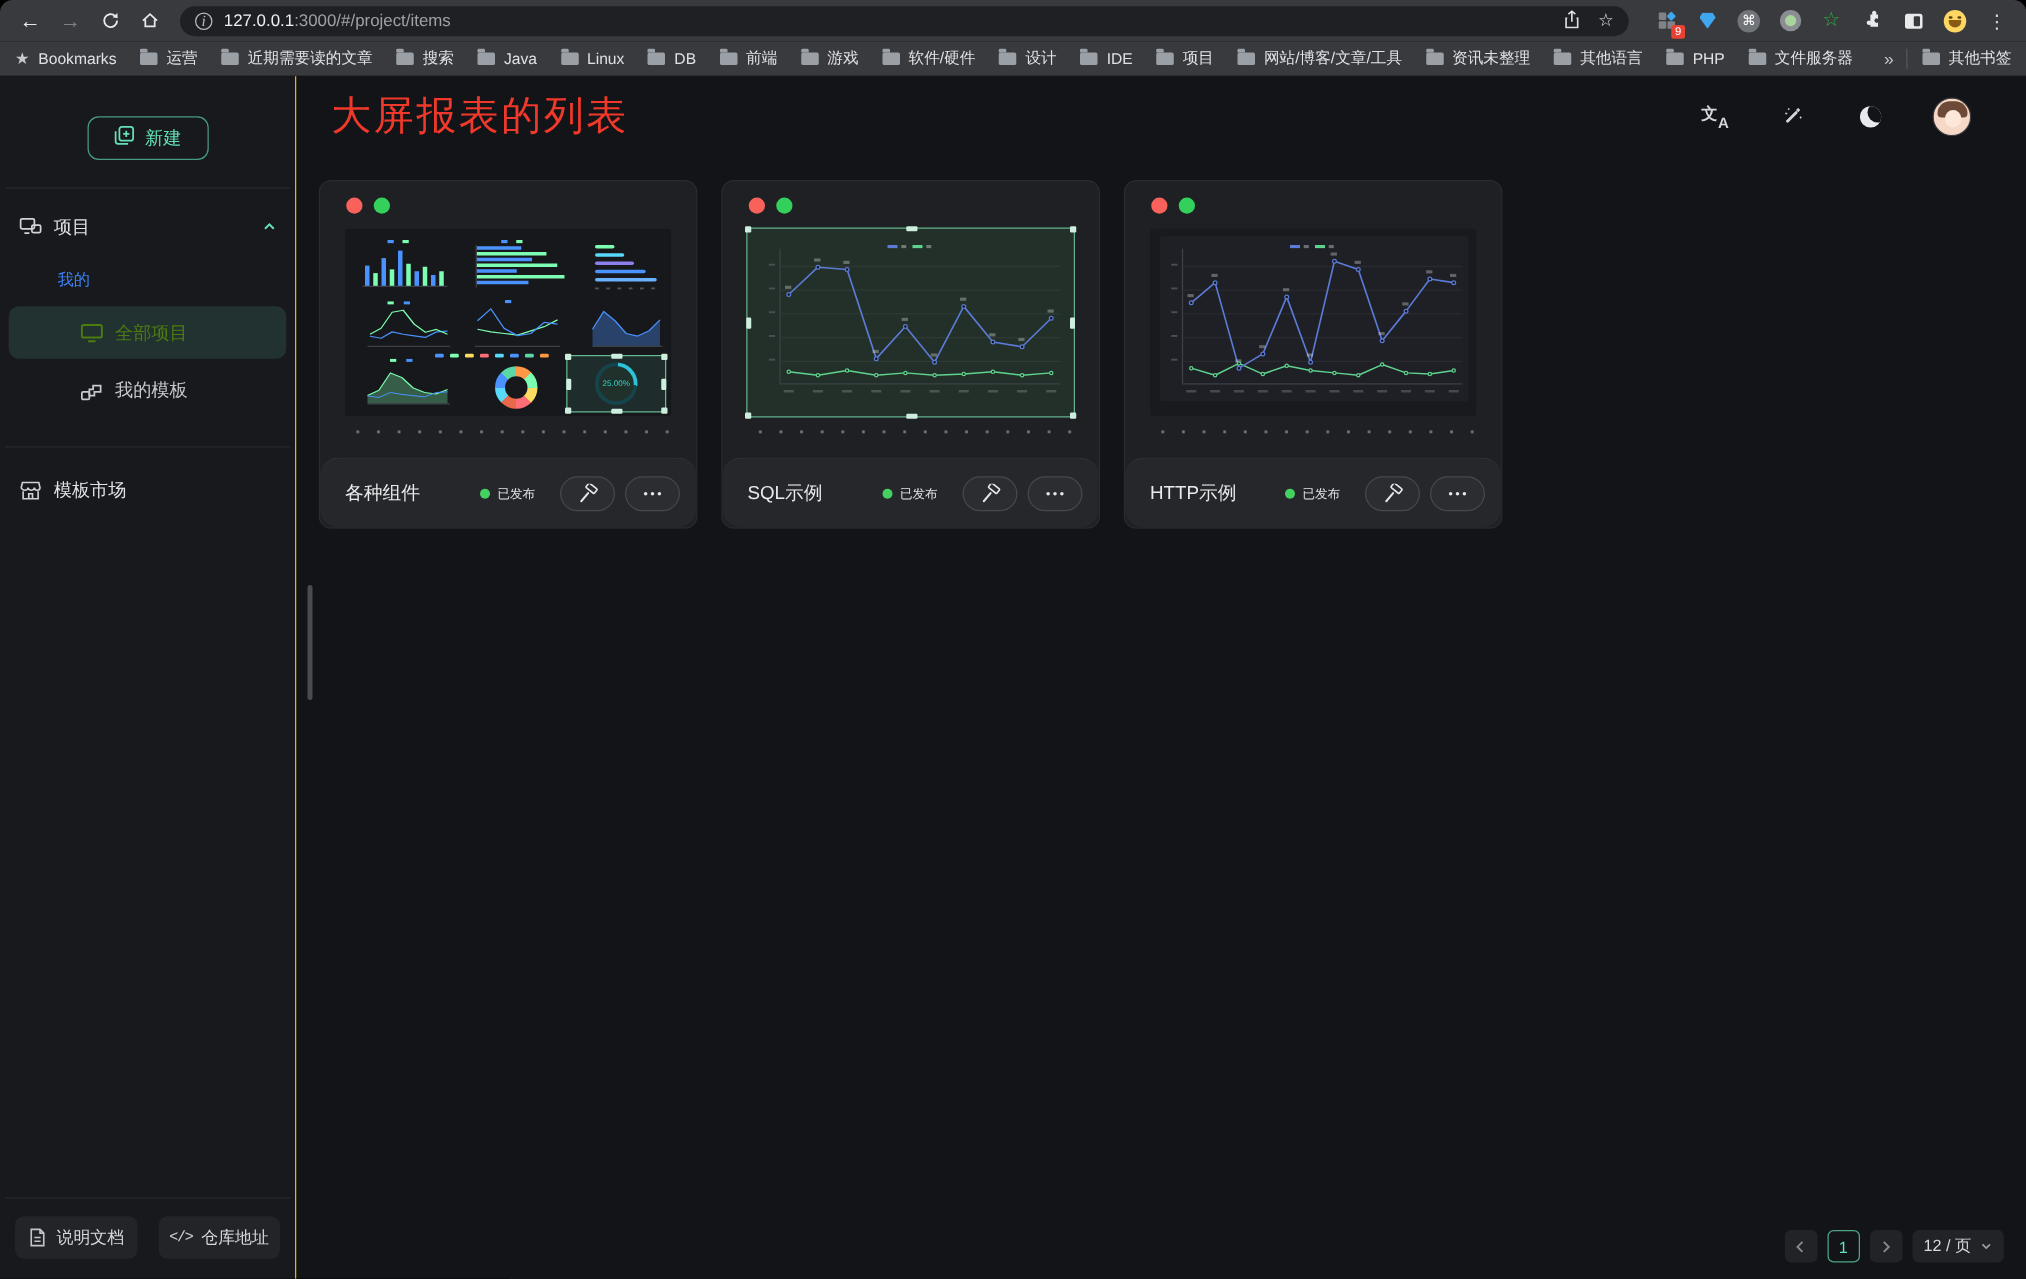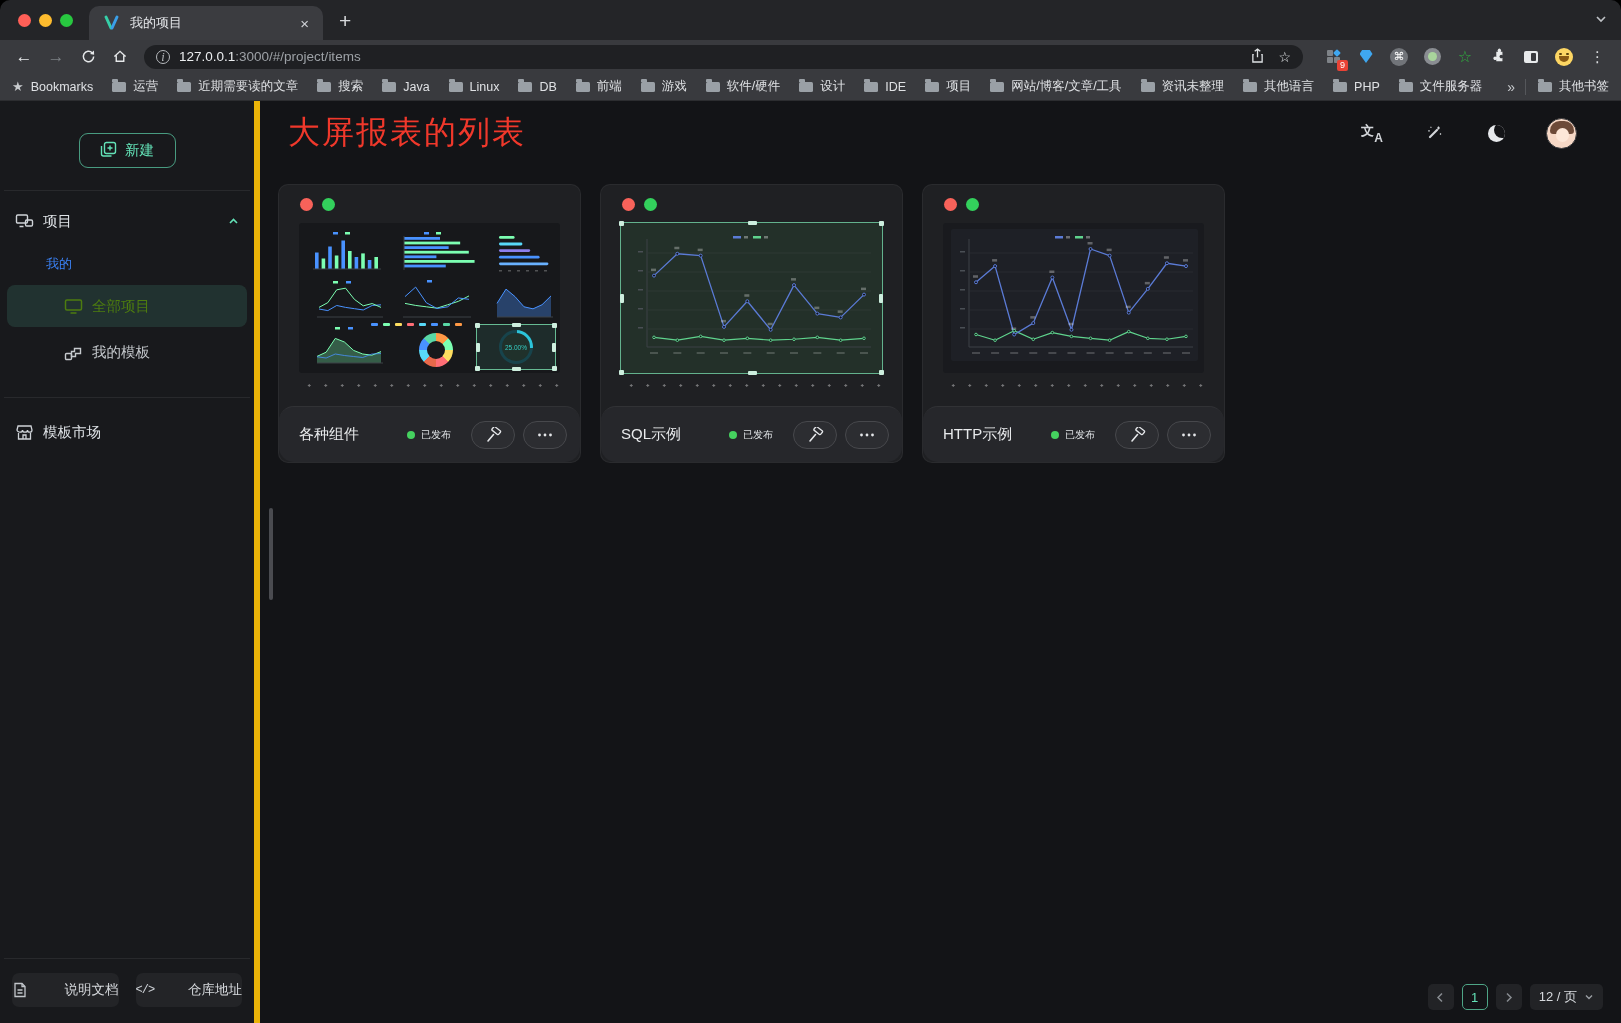--- a/index.html
+++ b/index.html
@@ -62,39 +62,39 @@
   .bm { display:flex; align-items:center; margin-right:19px; white-space:nowrap; }
   .bm-star { color:#c7cacd; font-size:13px; margin-right:7px; }
   .folder { width:14px; height:10px; background:#9aa0a6; border-radius:1.5px; position:relative; margin-right:7px; flex:0 0 auto;}
   .folder::before { content:""; position:absolute; top:-3px; left:0; width:6px; height:3px; background:#9aa0a6; border-radius:1px 1px 0 0;}
   .bm-list { display:flex; align-items:center; flex:1; overflow:hidden; }
   .bm-ovf { color:#c7cacd; font-size:14px; margin:0 10px 0 2px;}
   .bm-sep { width:1px; height:16px; background:#55575b; margin-right:12px;}
 
   
   .app { flex:1; display:flex; background:#131417; position:relative; min-height:0;}
-  .sidebar { width:260px; flex:0 0 auto; background:#18191c; border-right:6px solid #eab308;
+  .sidebar { width:237px; flex:0 0 auto; background:#18191c; border-right:1px solid #eab308;
     display:flex; flex-direction:column; position:relative;}
   .new-btn { margin:32px auto 0; width:97px; height:35px; border:1px solid rgba(99,226,183,.65); border-radius:9px;
     color:#63e2b7; font-size:14.5px; display:flex; align-items:center; justify-content:center; gap:8px; background:transparent; cursor:pointer;}
   .sb-divider { height:1px; background:rgba(255,255,255,.07); margin:22px 4px 0 4px; }
   .sb-row { display:flex; align-items:center; height:44px; padding:0 14px; color:#dfe3e7; font-size:14.5px; }
   .sb-row .sb-ic { width:20px; height:20px; margin-right:9px; color:#cfd3d8; display:flex; align-items:center; justify-content:center;}
   .sb-caret { margin-left:auto; color:#63e2b7; display:flex; }
   .sb-group { color:#3b82f6; font-size:13px; padding:12px 0 10px 46px; }
   .sb-item { display:flex; align-items:center; height:42px; margin:2px 7px; padding-left:56px; border-radius:8px;
     color:#c6cace; font-size:14.5px; cursor:pointer; }
   .sb-item .sb-ic{ width:20px; height:20px; margin-right:9px; display:flex; align-items:center; justify-content:center;}
   .sb-item.selected { background:rgba(99,226,183,.13); color:#4d7c0f; }
   .sb-market { margin-top:12px; }
   .sb-bottom { margin-top:auto; }
   .sb-bottom .sb-divider{ margin-bottom:14px;}
   .sb-foot { display:flex; gap:17px; padding:0 12px 16px 12px; }
   .foot-btn { flex:1; height:34px; background:#232427; border-radius:7px; display:flex; align-items:center;
-    justify-content:space-between; gap:7px; color:#d6d9dd; font-size:13.5px; cursor:pointer;}
+    justify-content:center; gap:7px; color:#d6d9dd; font-size:13.5px; cursor:pointer;}
   .foot-btn .sb-ic{ width:16px; height:16px; color:#c2c6cb; display:flex; align-items:center; justify-content:center;}
   .code-glyph { font-size:12px; letter-spacing:-1px; color:#cfd3d8; font-family:"Liberation Mono",monospace;}
 
   .main { flex:1; position:relative; min-width:0; }
   .main-scroll-thumb { position:absolute; left:9px; top:407px; width:4px; height:92px; background:#4a4b50; border-radius:2px;}
   .app-header { height:64px; display:flex; align-items:center; padding:0 44px 0 28px; }
   .page-title { font-size:32px; letter-spacing:2px; color:#f0382b; font-weight:500; }
   .hdr-icons { margin-left:auto; display:flex; align-items:center; gap:38px; }
   .hicon { width:24px; height:24px; display:flex; align-items:center; justify-content:center; color:#d3d6da; cursor:pointer;}
   .trans-glyph { font-size:13px; color:#d3d6da; position:relative; width:22px; height:18px;}
@@ -159,43 +159,20 @@
     display:flex; align-items:center; justify-content:center; background:transparent; cursor:pointer;}
   .pg-size { height:26px; background:#222326; border-radius:5px; color:#d6d9dd; font-size:13px; padding:0 9px;
     display:flex; align-items:center; gap:7px; cursor:pointer;}
   .pg-size svg { display:block; }
 </style>
 </head>
 <body>
 
 <div class="window">
 
-  <div class="tabstrip">
-    <div class="traffic">
-      <span class="t-red"></span>
-      <span class="t-yellow"></span>
-      <span class="t-green"></span>
-    </div>
-    <div class="tab">
-      <span class="favicon">
-        <svg width="18" height="16" viewBox="0 0 18 16">
-          <path d="M3 2 L8 13" stroke="#35cfa8" stroke-width="3" stroke-linecap="round" fill="none"></path>
-          <path d="M14 2 L9 13" stroke="#3a9fe8" stroke-width="3" stroke-linecap="round" fill="none"></path>
-        </svg>
-      </span>
-      <span class="tab-title">我的项目</span>
-      <span class="tab-close">×</span>
-    </div>
-    <span class="newtab">+</span>
-    <span class="tab-caret">
-      <svg width="12" height="12" viewBox="0 0 12 12">
-          <polyline points="2,4 6,8 10,4" fill="none" stroke="#bfc2c6" stroke-width="1.6"></polyline>
-        </svg>
-    </span>
-  </div>
 
   <div class="toolbar">
     <span class="navbtn">←</span>
     <span class="navbtn dim">→</span>
     <span class="navbtn">
       <svg width="15" height="15" viewBox="0 0 16 16">
           <path d="M13.5 8a5.5 5.5 0 1 1-1.6-3.9" fill="none" stroke="#e6e8ea" stroke-width="1.6"></path>
           <polygon points="13.8,1.5 14,6 9.6,5.2" fill="#e6e8ea"></polygon>
         </svg>
     </span>

